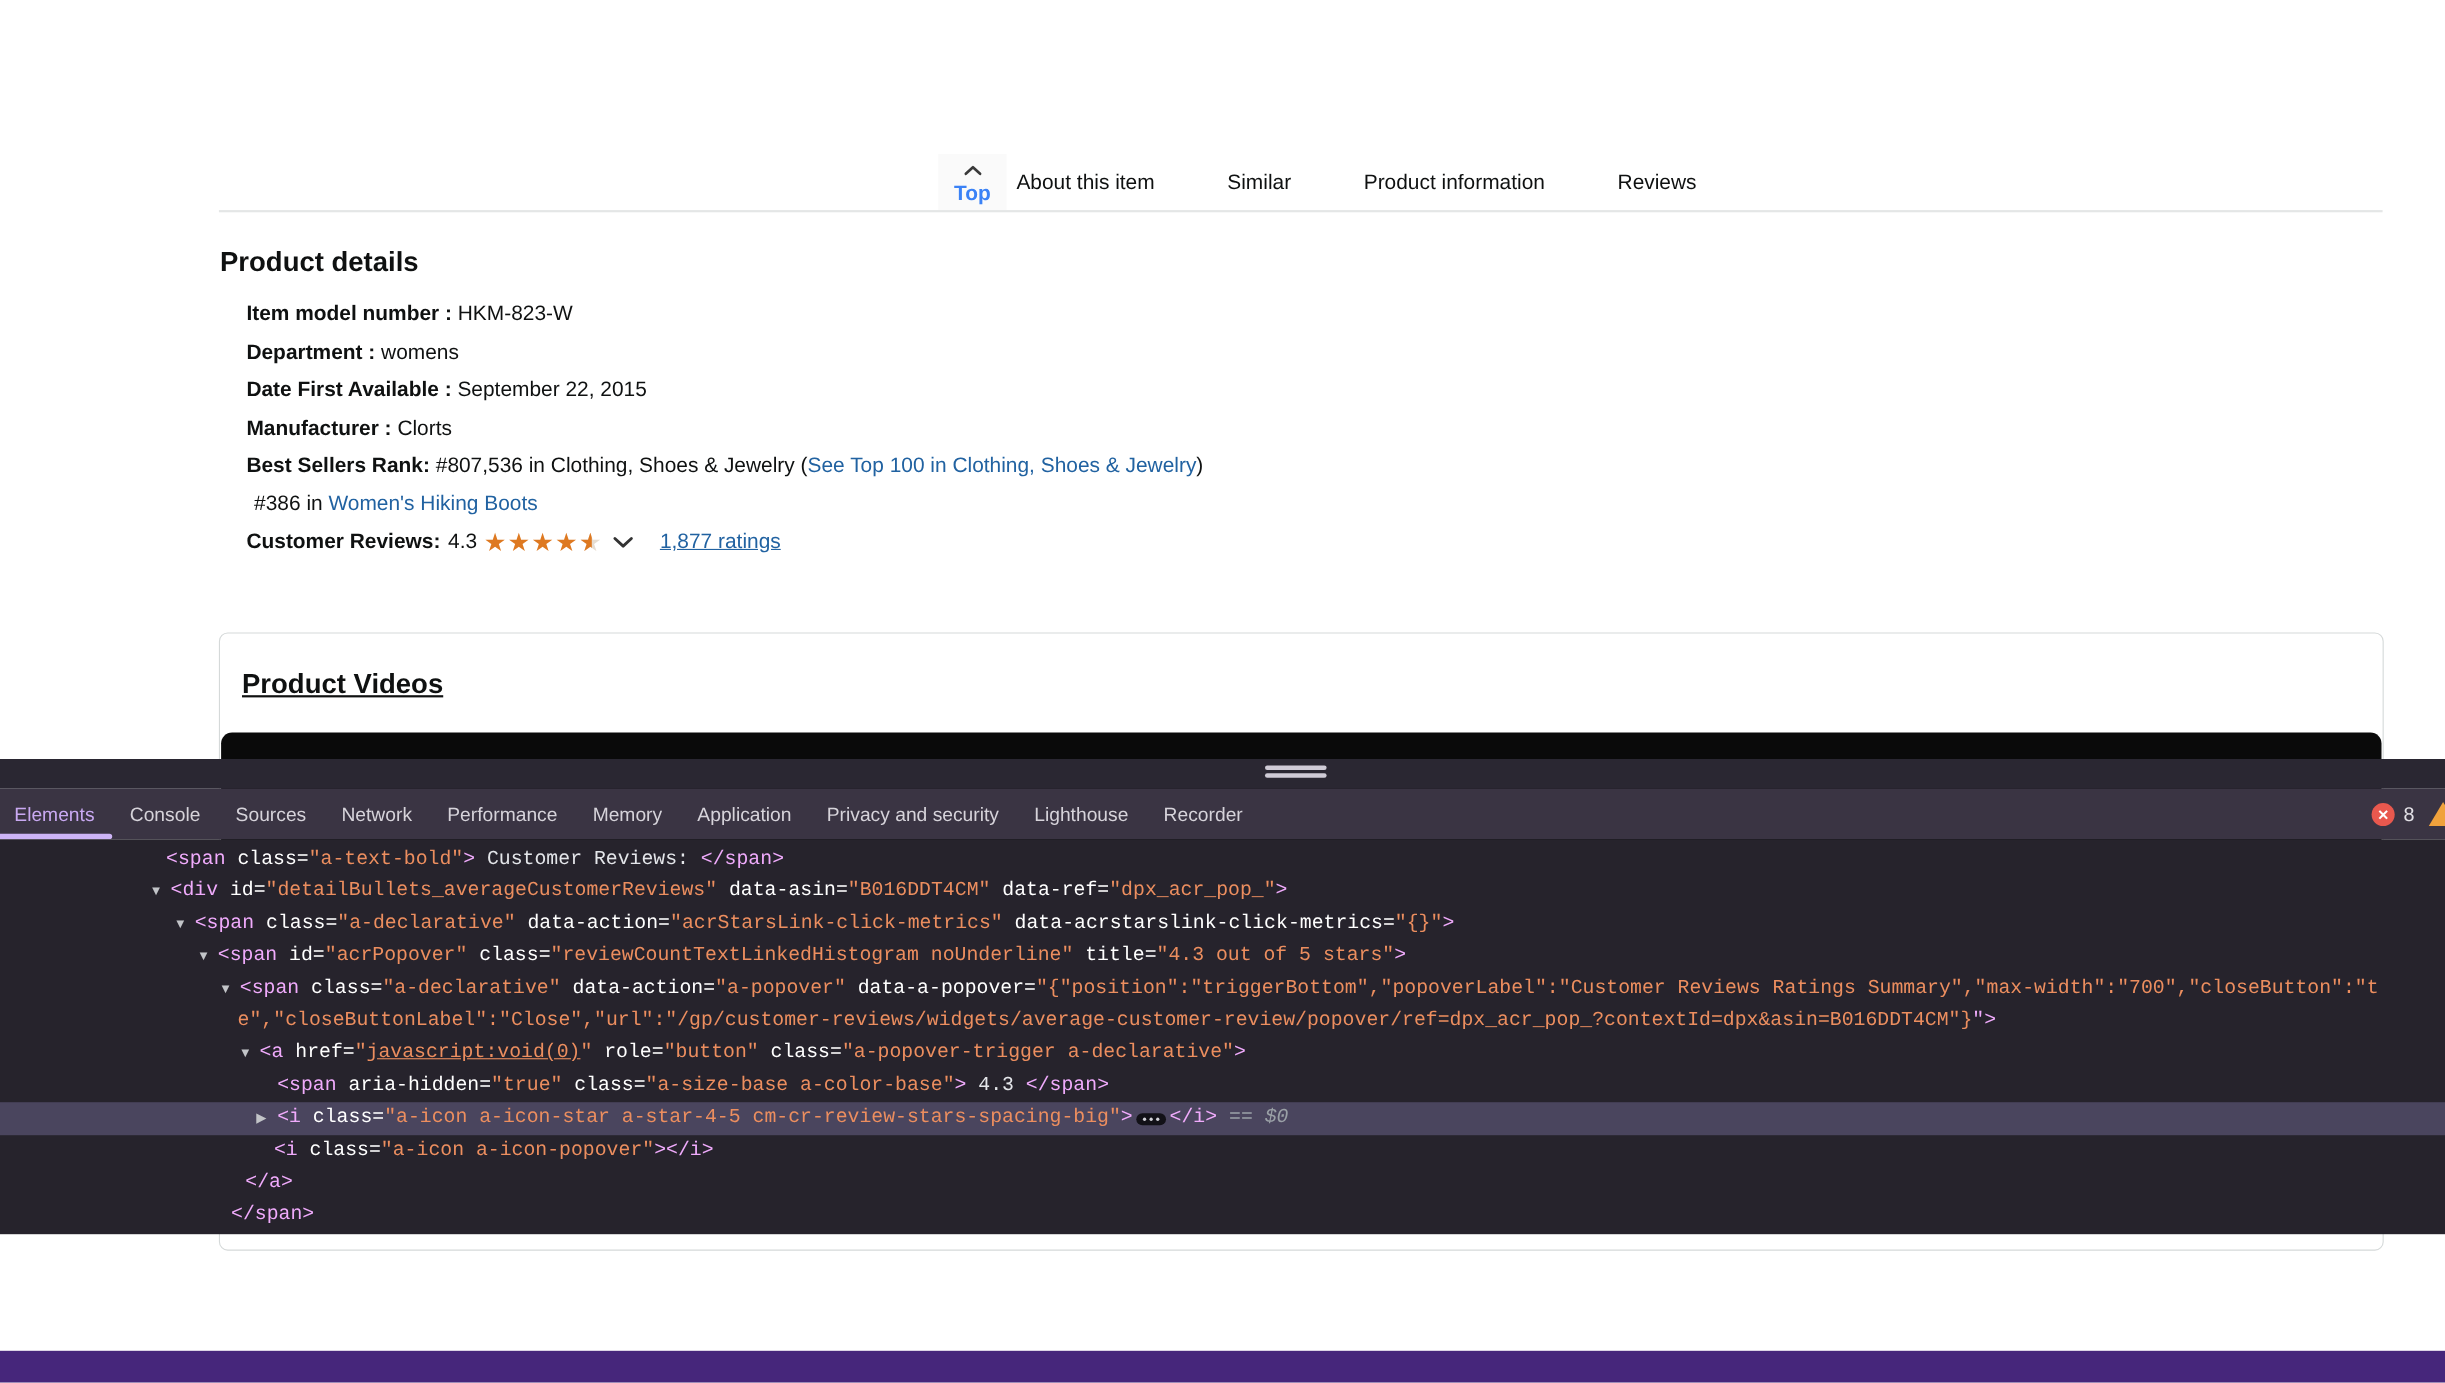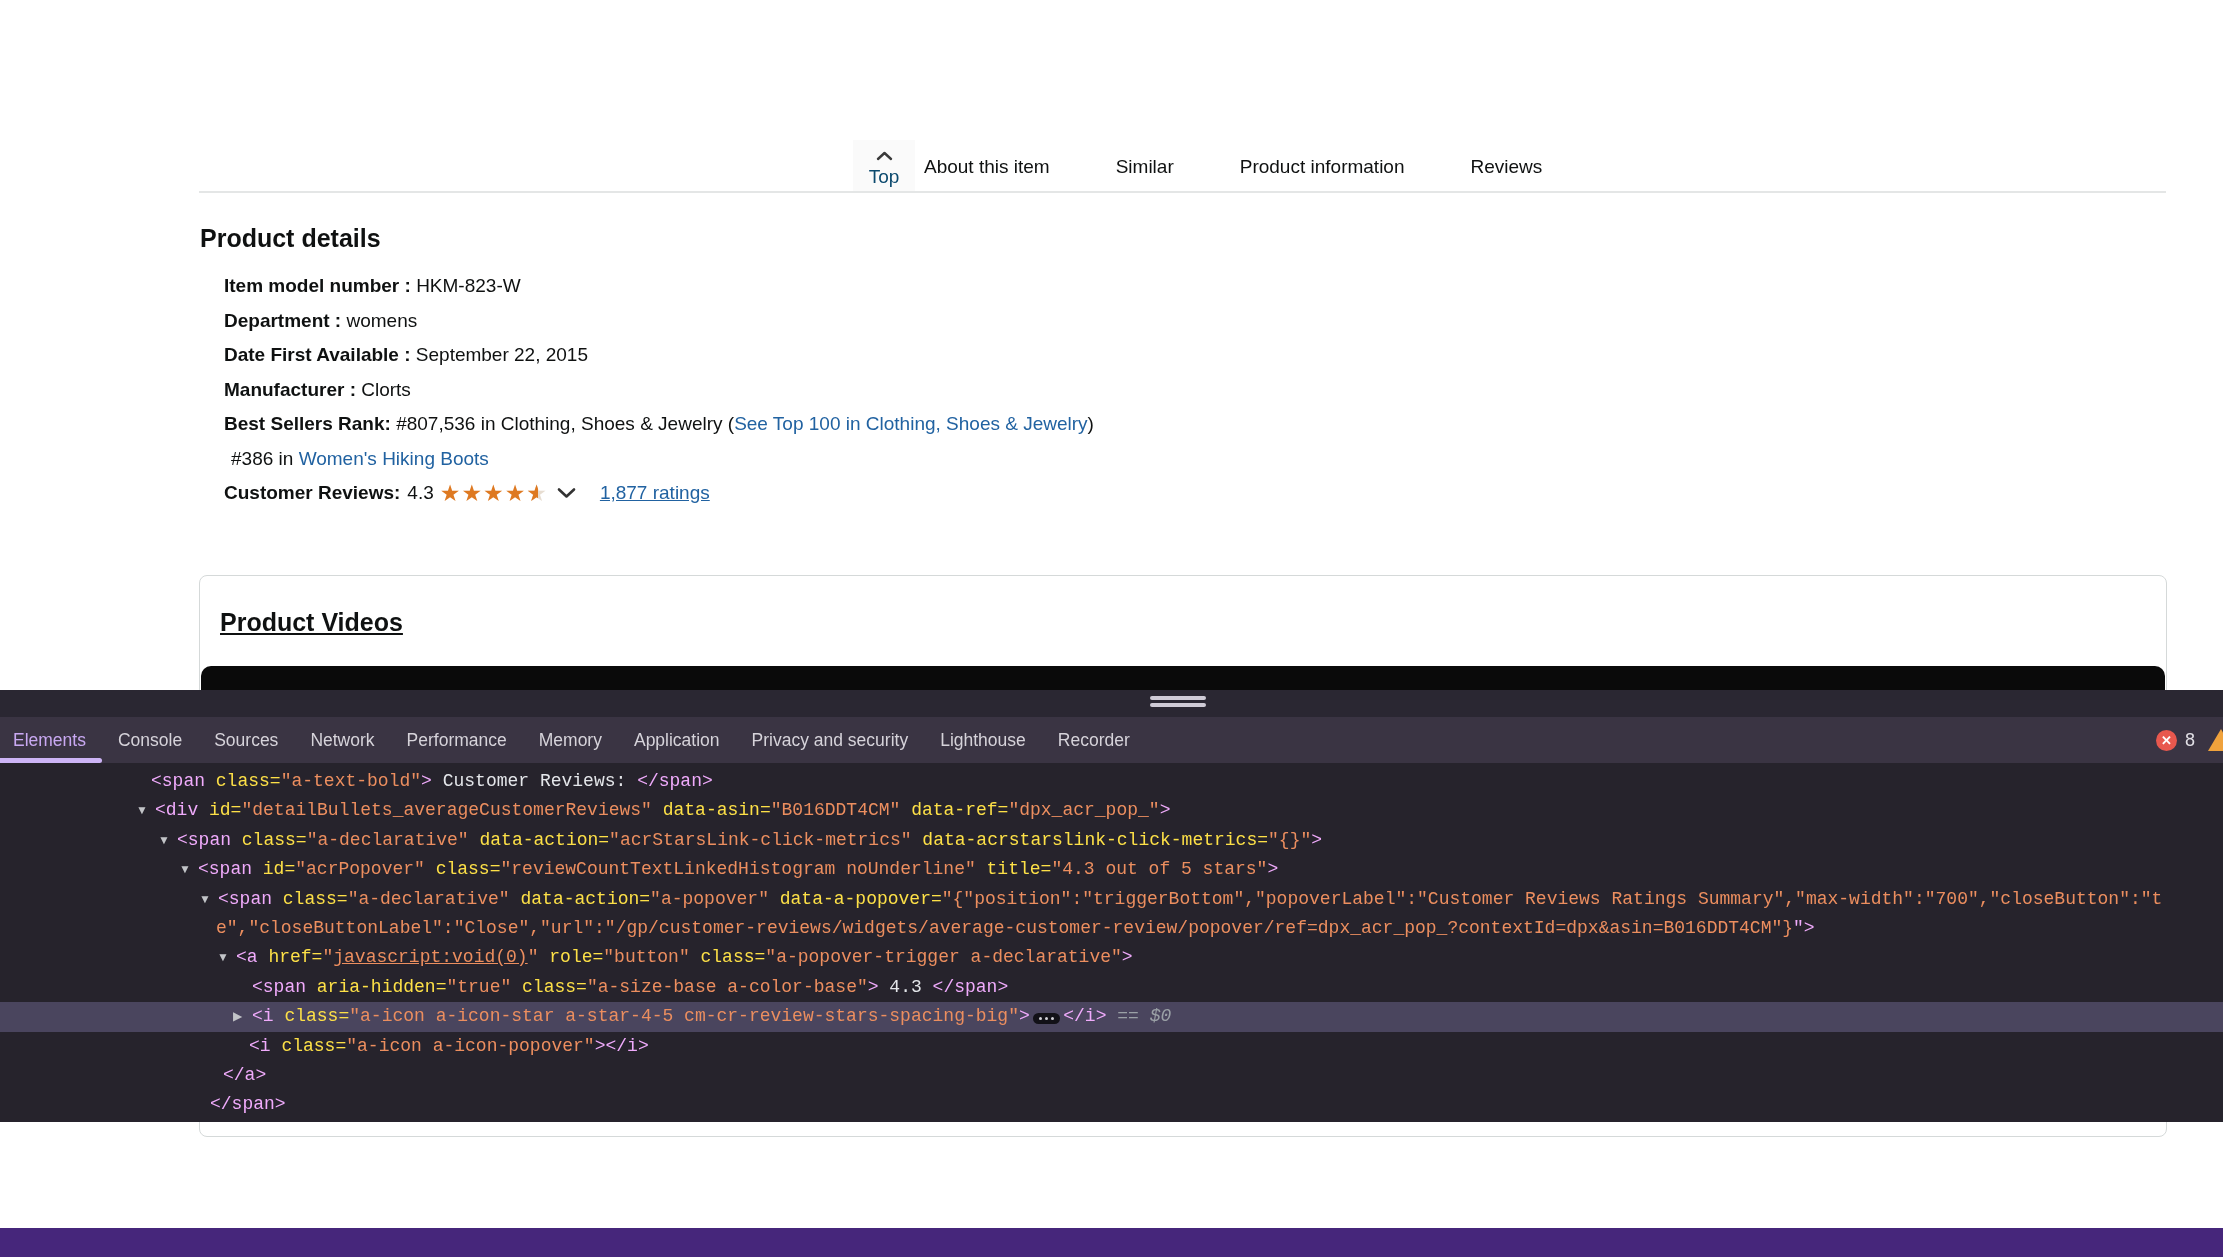--- a/index.html
+++ b/index.html
@@ -7,21 +7,21 @@
     width:2223px;height:1257px;position:relative;overflow:hidden;
     background:#ffffff;font-family:"Liberation Sans",sans-serif;color:#0f1111;
   }
   
   .top-tab{
     position:absolute;left:853px;top:140px;width:62px;height:52px;
     background:#fafafa;display:flex;flex-direction:column;align-items:center;justify-content:flex-start;
     cursor:pointer;
   }
   .top-tab .chev{margin-top:7px;}
-  .top-tab .lbl{font-size:19px;margin-top:1px;color:#0c4a6e;}
+  .top-tab .lbl{font-size:19px;margin-top:1px;color:#3b82f6;font-weight:bold;}
   .anchor-tabs{
     position:absolute;left:924px;top:153px;display:flex;gap:66px;
     font-size:19px;color:#0f1111;white-space:nowrap;align-items:center;height:28px;
   }
   .anchor-tabs .nav-tab{cursor:pointer;}
   .nav-divider{position:absolute;left:199px;top:191px;width:1967px;height:2px;background:#e4e6e6;}
   .pd-title{position:absolute;left:200px;top:224px;font-size:25px;font-weight:700;margin:0;}
   .pd-body{position:absolute;left:224px;top:269px;font-size:19px;line-height:34.5px;}
   .pd-body .b{font-weight:700;}
   .alink{color:#2162a1;text-decoration:none;cursor:pointer;}
@@ -78,21 +78,21 @@
     position:absolute;left:0;top:73px;width:100%;height:355px;background:#26232c;
     font-family:"Liberation Mono",monospace;font-size:18px;overflow:hidden;padding-top:4px;
   }
   .code-line{position:relative;height:29.4px;line-height:29.4px;white-space:pre;}
   .code-line.sel{background:#4a455e;}
   .code-arrow{
     position:absolute;top:0;font-size:12px;color:#c2c4c8;line-height:29.4px;
     font-family:"Liberation Sans",sans-serif;cursor:pointer;
   }
   .tk-tag{color:#f0abfc;}
-  .tk-attr{color:#fde047;}
+  .tk-attr{color:#ffffff;}
   .tk-val{color:#ec8e5f;}
   .tk-link{color:#ec8e5f;text-decoration:underline;}
   .tk-text{color:#e4e6ea;}
   .tk-meta{color:#9aa0a6;font-style:italic;}
   .pill{
     display:inline-flex;align-items:center;gap:2.5px;background:#121117;border-radius:9px;
     padding:4px 6px;vertical-align:1px;margin:0 3px;cursor:pointer;
   }
   .pill i{display:block;width:3.5px;height:3.5px;border-radius:50%;background:#d2d2d8;}
   

